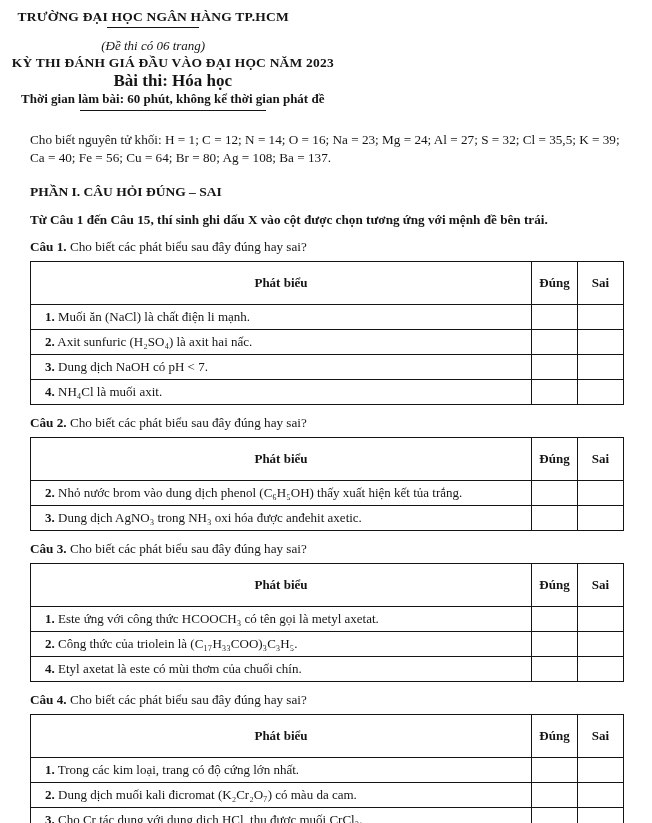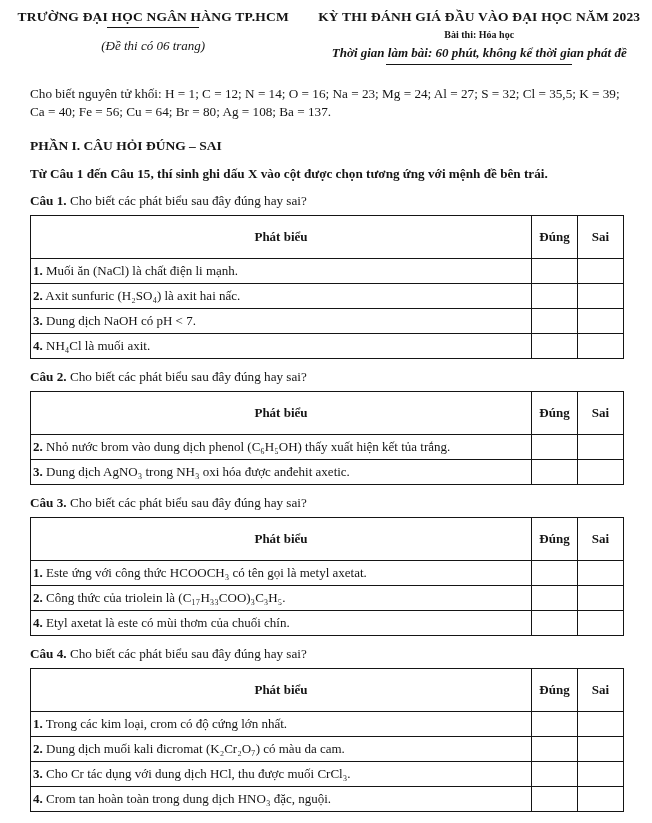--- a/index.html
+++ b/index.html
@@ -7,33 +7,33 @@
     position: relative;
     width: 652px;
     height: 823px;
     background: #ffffff;
     color: #151515;
     font-family: "Liberation Serif", "DejaVu Serif", serif;
     overflow: hidden;
     box-sizing: border-box;
   }
   
-  .header { display: flex; padding-top: 8px; }
+  .header { display: flex; padding-top: 8px; flex-direction: column; }
   .header-left  { width: 47%; text-align: center; }
   .header-right { width: 53%; text-align: center; }
   .h-line1 { font-weight: bold; font-size: 13.5px; line-height: 18px; letter-spacing: .2px; }
   .rule-left {
     width: 92px; height: 0;
     border-bottom: 1.5px solid #151515;
     margin: 1px auto 9px auto;
   }
   .h-line2-left { font-size: 13.5px; line-height: 18px; }
   .h-line3-left { font-style: italic; font-size: 13px; line-height: 17px; }
-  .h-line2-right { font-weight: bold; font-size: 10px; line-height: 18px; }
-  .h-line3-right { font-weight: bold; font-style: italic; font-size: 13px; line-height: 18px; }
+  .h-line2-right { font-weight: bold; font-size: 17px; line-height: 18px; }
+  .h-line3-right { font-weight: bold; font-size: 13px; line-height: 18px; }
   .rule-right {
     width: 186px; height: 0;
     border-bottom: 1.5px solid #151515;
     margin: 2px auto 0 auto;
   }
   
   .content { padding: 0 28px 0 30px; }
   .atomic {
     margin: 20px 0 0 0;
     font-size: 13.2px; line-height: 18px;
@@ -63,21 +63,21 @@
     font-size: 13px;
     line-height: 16px;
     box-sizing: border-box;
   }
   table.tf th {
     font-weight: bold;
     text-align: center;
     padding: 13px 2px;
     border-radius: 10px;
   }
-  table.tf td.stmt { padding: 4px 2px; text-align: left; }
+  table.tf td.stmt { padding: 4px 14px; text-align: left; }
   table.tf td.ans  { width: 46px; padding: 4px 2px; }
   table.tf th.col-tf { width: 46px; }
   table.tf td.stmt b { font-weight: bold; }
 </style>
 </head>
 <body>
 
 <div class="page">
 
   <div class="header">
@@ -197,21 +197,21 @@
       <table class="tf">
         <thead>
           <tr>
             <th class="col-stmt">Phát biểu</th>
             <th class="col-tf">Đúng</th>
             <th class="col-tf">Sai</th>
           </tr>
         </thead>
         <tbody>
           <tr>
-            <td class="stmt"><b>1.</b> <span>Trong các kim loại, crom có độ cứng lớn nhất.</span></td>
+            <td class="stmt"><b>1.</b> <span>Trong các kim loại, trang có độ cứng lớn nhất.</span></td>
             <td class="ans"></td>
             <td class="ans"></td>
           </tr>
           <tr>
             <td class="stmt"><b>2.</b> <span>Dung dịch muối kali đicromat (K₂Cr₂O₇) có màu da cam.</span></td>
             <td class="ans"></td>
             <td class="ans"></td>
           </tr>
           <tr>
             <td class="stmt"><b>3.</b> <span>Cho Cr tác dụng với dung dịch HCl, thu được muối CrCl₃.</span></td>

